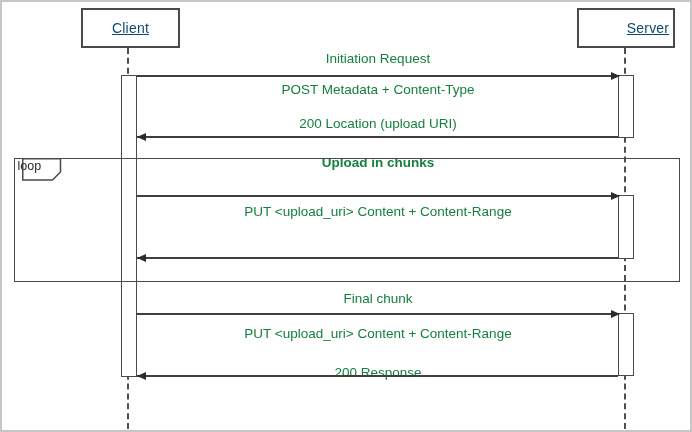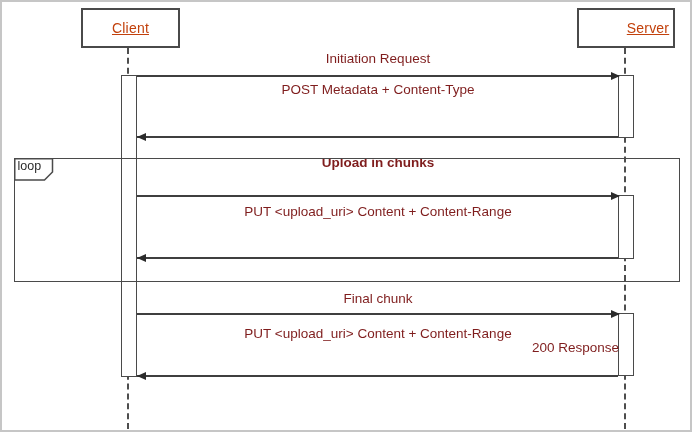--- a/index.html
+++ b/index.html
@@ -28,21 +28,21 @@
     top:6px;height:40px;
     box-sizing:border-box;
     background:#ffffff;
     border:2px solid #4a4a4a;
     display:flex;align-items:center;justify-content:center;
     z-index:4;
   }
   .actor-client{left:79px;width:99px;}
   .actor-server{left:575px;width:98px;padding-left:44px;}
   .actor-label{
-    font-size:14px;color:#c2410c;
+    font-size:14px;color:#0c4a6e;
     text-decoration:underline;
     letter-spacing:.2px;
   }
   
   .activation{
     position:absolute;
     box-sizing:border-box;
     width:16px;
     background:#ffffff;
     border:1.5px solid #4a4a4a;
@@ -67,35 +67,35 @@
   }
   .head-left{
     border-top:4px solid transparent;border-bottom:4px solid transparent;
     border-right:9px solid #2b2b2b;
   }
   
   .msg-label{
     position:absolute;
     left:135px;width:482px;
     text-align:center;
-    font-size:13.5px;color:#7f1d1d;
+    font-size:13.5px;color:#15803d;
     z-index:5;
     white-space:nowrap;
   }
   
   .loop-box{
     position:absolute;
     left:12px;top:156px;width:666px;height:124px;
     box-sizing:border-box;
     border:1.5px solid #4a4a4a;
     background:transparent;
     z-index:6;
     pointer-events:none;
   }
-  .loop-tag{position:absolute;left:-1.5px;top:-1.5px;width:40px;height:25px;}
+  .loop-tag{position:absolute;left:-1.5px;top:-1.5px;width:40px;height:25px;padding-left:8px;}
   .loop-tag-label{
     position:absolute;left:4px;top:1px;
     font-size:12.5px;color:#2b2b2b;
   }
 </style>
 </head>
 <body>
 
 <div class="canvas">
 
@@ -111,35 +111,36 @@
 
   <div class="activation act-client"></div>
   <div class="activation act-server-1"></div>
   <div class="activation act-server-2"></div>
   <div class="activation act-server-3"></div>
 
   <div class="msg-label" style="top:49px;">Initiation Request</div>
   <div class="msg-line line-right" style="top:73px;"></div>
   <div class="head head-right" style="left:609px;top:70px;"></div>
   <div class="msg-label" style="top:80px;">POST Metadata + Content-Type</div>
+  <div class="msg-label" style="top:114px;">200 Location (upload URI)</div>
   <div class="msg-line line-left" style="top:134px;"></div>
   <div class="head head-left" style="left:135px;top:131px;"></div>
 
   <div class="msg-label" style="top:153px;font-weight:bold;">Upload in chunks</div>
   <div class="msg-line line-right" style="top:193px;"></div>
   <div class="head head-right" style="left:609px;top:190px;"></div>
   <div class="msg-label" style="top:202px;">PUT &lt;upload_uri&gt; Content + Content-Range</div>
   <div class="msg-line line-left" style="top:255px;"></div>
   <div class="head head-left" style="left:135px;top:252px;"></div>
 
   <div class="msg-label" style="top:289px;">Final chunk</div>
   <div class="msg-line line-right" style="top:311px;"></div>
   <div class="head head-right" style="left:609px;top:308px;"></div>
   <div class="msg-label" style="top:324px;">PUT &lt;upload_uri&gt; Content + Content-Range</div>
-  <div class="msg-label" style="top:338px;text-align:right;">200 Response</div>
+  <div class="msg-label" style="top:363px;">200 Response</div>
   <div class="msg-line line-left" style="top:373px;"></div>
   <div class="head head-left" style="left:135px;top:370px;"></div>
 
   <div class="loop-box">
     <div class="loop-tag">
       <svg width="40" height="23" viewBox="0 0 40 23">
         <path d="M0.75,0.75 H38.5 V14 L30.5,22 H0.75 Z" fill="#ffffff" stroke="#4a4a4a" stroke-width="1.5"></path>
       </svg>
       <span class="loop-tag-label">loop</span>
     </div>

